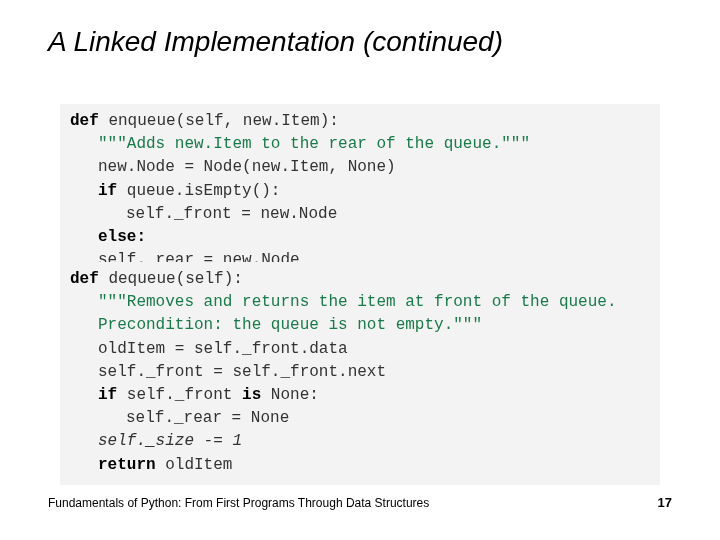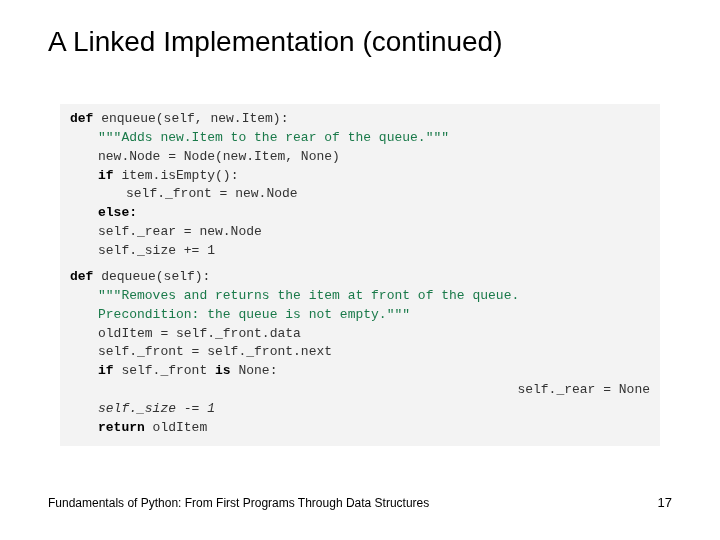--- a/index.html
+++ b/index.html
@@ -10,74 +10,76 @@
     font-family: Arial, Helvetica, sans-serif;
     overflow: hidden;
     position: relative;
   }
   .title {
     position: absolute;
     top: 26px;
     left: 48px;
     font-size: 28px;
     color: #000;
+    font-style: italic;
   }
   .code-block {
     position: absolute;
     left: 60px;
     width: 600px;
     background: #f3f3f3;
     padding: 6px 10px 8px 10px;
     box-sizing: border-box;
     font-family: "Courier New", Courier, monospace;
-    font-size: 13px;
+    font-size: 16px;
     line-height: 1.45;
     color: #333;
   }
   .code-block.one { top: 104px; }
   .code-block.two { top: 262px; }
   .kw { color: #000; font-weight: bold; }
   .str { color: #1a7a4a; }
   .footer-left {
     position: absolute;
     left: 48px;
     bottom: 30px;
     font-size: 12px;
     color: #000;
   }
   .footer-right {
     position: absolute;
     right: 48px;
     bottom: 30px;
     font-size: 13px;
     color: #000;
+    font-weight: bold;
   }
 </style>
 </head>
 <body>
 
 <div class="title">A Linked Implementation (continued)</div>
 
 <div class="code-block one">
 <div><span class="kw">def</span><span> enqueue(self, new.Item):</span></div>
 <div style="padding-left:28px;"><span class="str">"""Adds new.Item to the rear of the queue."""</span></div>
 <div style="padding-left:28px;"><span>new.Node = Node(new.Item, None)</span></div>
-<div style="padding-left:28px;"><span class="kw">if</span><span> item.isEmpty():</span></div>
+<div style="padding-left:28px;"><span class="kw">if</span><span> queue.isEmpty():</span></div>
 <div style="padding-left:56px;"><span>self._front = new.Node</span></div>
 <div style="padding-left:28px;"><span class="kw">else:</span></div>
 <div style="padding-left:28px;"><span>self._rear = new.Node</span></div>
 <div style="padding-left:28px;"><span>self._size += 1</span></div>
 </div>
 
 <div class="code-block two">
 <div><span class="kw">def</span><span>  dequeue(self):</span></div>
 <div style="padding-left:28px;"><span class="str">"""Removes and returns the item at front of the queue.</span></div>
 <div style="padding-left:28px;"><span class="str">Precondition: the queue is not empty."""</span></div>
 <div style="padding-left:28px;"><span>oldItem = self._front.data</span></div>
 <div style="padding-left:28px;"><span>self._front = self._front.next</span></div>
 <div style="padding-left:28px;"><span class="kw">if</span><span> self._front </span><span class="kw">is</span><span> None:</span></div>
-<div style="padding-left:56px;text-align:right;"><span>self._rear = None</span></div>
+<div style="padding-left:56px;"><span>self._rear = None</span></div>
 <div style="padding-left:28px;font-style:italic;"><span>self._size -= 1</span></div>
 <div style="padding-left:28px;"><span class="kw">return</span><span> oldItem</span></div>
 </div>
 
 <div class="footer-left">Fundamentals of Python: From First Programs Through Data Structures</div>
 <div class="footer-right">17</div>
 
 </body></html>

